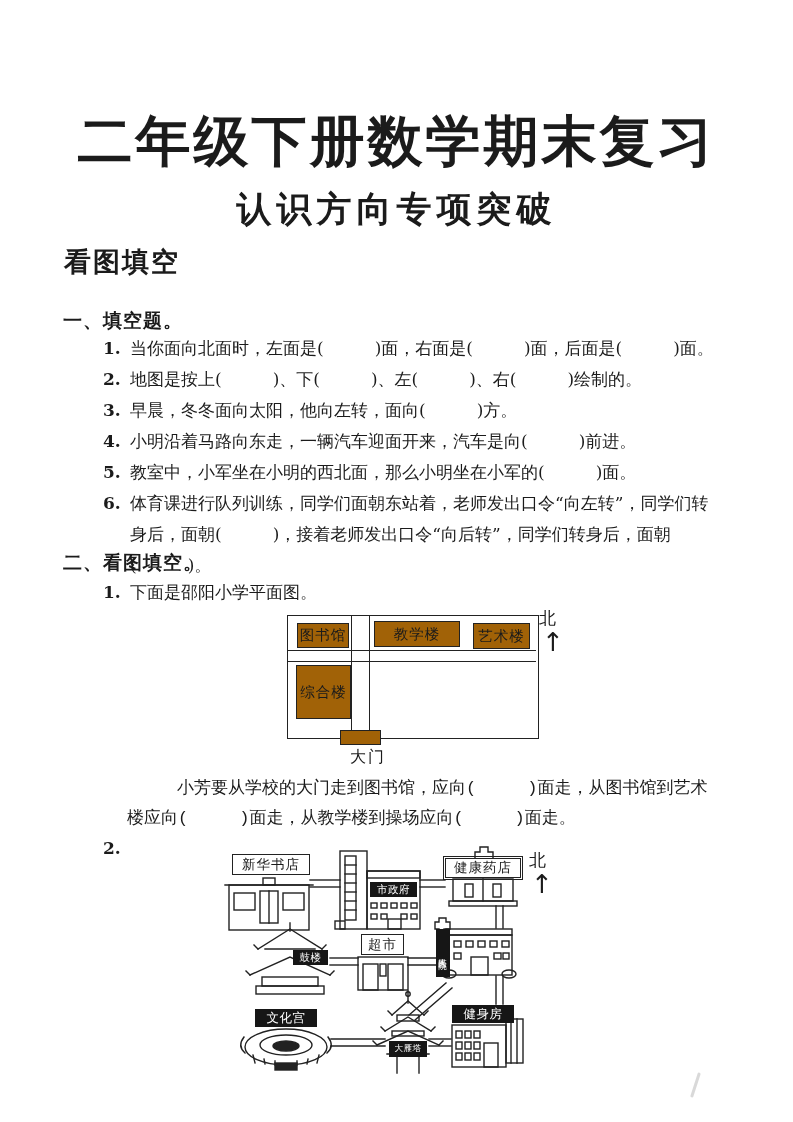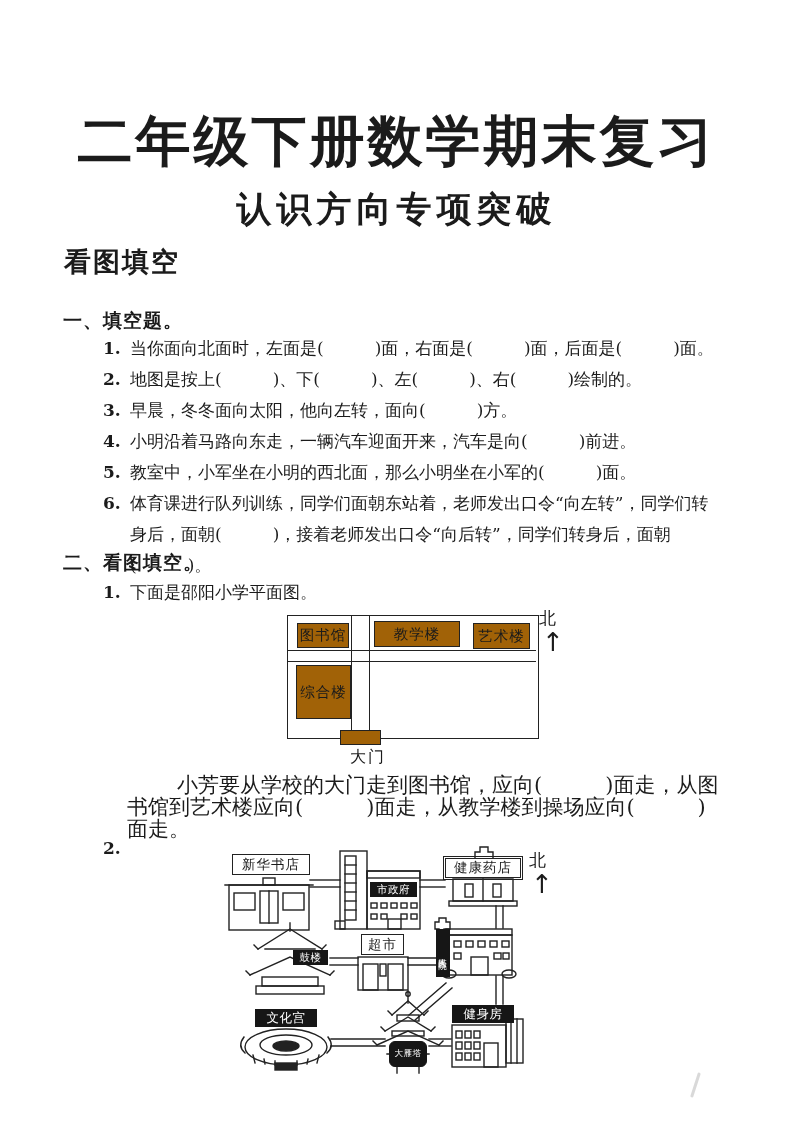--- a/index.html
+++ b/index.html
@@ -14,21 +14,21 @@
   .subtitle{position:absolute;top:186px;left:0;width:100%;text-align:center;
     font-size:35px;letter-spacing:5px;}
   .sec-header{position:absolute;left:64px;top:244px;font-size:27px;letter-spacing:2px;}
   .part-header{position:absolute;left:63px;font-size:19px;letter-spacing:1px;}
   .ph1{top:308px;} .ph2{top:550px;}
   .qlist{position:absolute;left:103px;top:333px;width:616px;}
   .qitem{display:flex;align-items:flex-start;font-size:17px;line-height:31px;}
   .qnum{flex:none;width:27px;font-weight:700;}
   .qtext{flex:1;white-space:pre-wrap;}
   .q21{position:absolute;left:103px;top:577px;width:616px;display:flex;font-size:17px;line-height:31px;}
-  .para{position:absolute;left:127px;top:774px;width:592px;font-size:21px;line-height:22px;text-indent:50px;}
+  .para{position:absolute;left:127px;top:774px;width:592px;font-size:17px;line-height:30px;text-indent:50px;font-family:Liberation Mono, monospace;}
   .q2num{position:absolute;left:103px;top:838px;font-size:17px;font-weight:700;}
 
   
   .smap{position:absolute;left:280px;top:607px;width:292px;height:172px;font-size:14.5px;}
   .outer{position:absolute;left:7px;top:8px;width:250px;height:122px;border:1.6px solid #222;background:#fff;}
   .vcorr{position:absolute;left:71px;top:8px;width:17px;height:123px;border-left:1.3px solid #222;border-right:1.3px solid #222;}
   .hcorr{position:absolute;left:8px;top:43px;width:248px;height:10px;border-top:1.3px solid #222;border-bottom:1.3px solid #222;}
   .box{position:absolute;border:1.4px solid #222;background:#a16207;display:flex;align-items:center;justify-content:center;letter-spacing:1px;}
   .b-lib{left:17px;top:16px;width:50px;height:23px;}
   .b-teach{left:94px;top:14px;width:84px;height:24px;}
@@ -47,21 +47,21 @@
   .cmap svg{position:absolute;left:0;top:0;}
   .sign{position:absolute;display:flex;align-items:center;justify-content:center;background:#fff;border:1.4px solid #222;letter-spacing:1px;box-sizing:border-box;}
   .sign.dark{background:#161616;color:#fff;border:1px solid #161616;letter-spacing:0.5px;}
   .s-book{left:19px;top:11px;width:78px;height:21px;font-size:13.5px;}
   .s-gov{left:157px;top:39px;width:47px;height:15px;font-size:10.5px;}
   .s-pharm{left:232px;top:15px;width:76px;height:20px;font-size:13.5px;outline:1.2px solid #222;outline-offset:1.5px;}
   .s-drum{left:60px;top:107px;width:35px;height:15px;font-size:10.5px;margin-left:20px;}
   .s-super{left:148px;top:91px;width:43px;height:21px;font-size:13.5px;}
   .s-hosp{left:223px;top:86px;width:14px;height:48px;font-size:8.5px;writing-mode:vertical-rl;letter-spacing:0;}
   .s-cult{left:42px;top:166px;width:62px;height:18px;font-size:12.5px;}
-  .s-pagoda{left:176px;top:198px;width:38px;height:26px;font-size:8.5px;border-radius:6px;}
+  .s-pagoda{left:176px;top:198px;width:38px;height:16px;font-size:8.5px;}
   .s-gym{left:239px;top:162px;width:62px;height:18px;font-size:12.5px;}
   .n-cmap{left:316px;top:6px;}
   .a-cmap{left:318px;top:28px;}
   .crease{position:absolute;left:694px;top:1072px;width:3px;height:26px;background:#c9c9c9;transform:rotate(18deg);border-radius:2px;opacity:.7;}
 </style>
 </head>
 <body>
 
 <div class="page">
 

